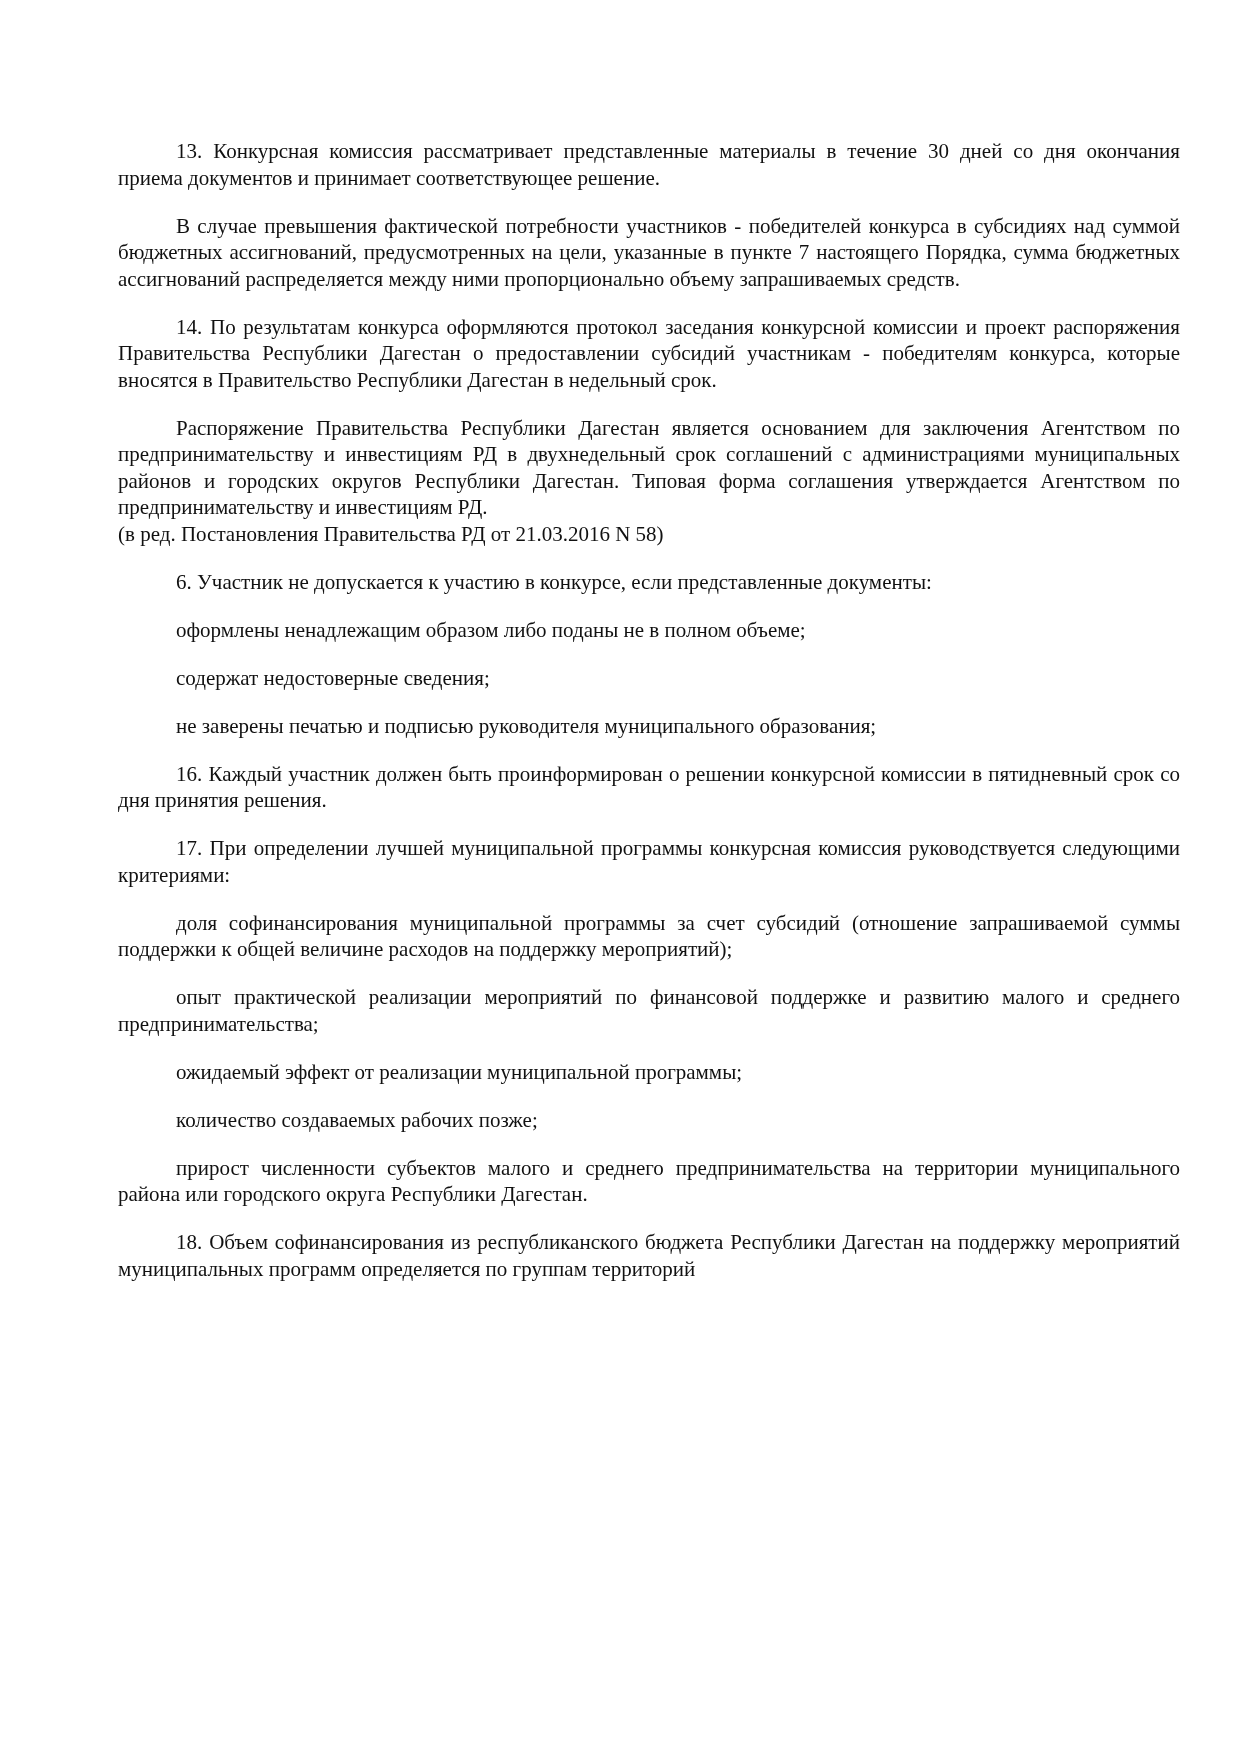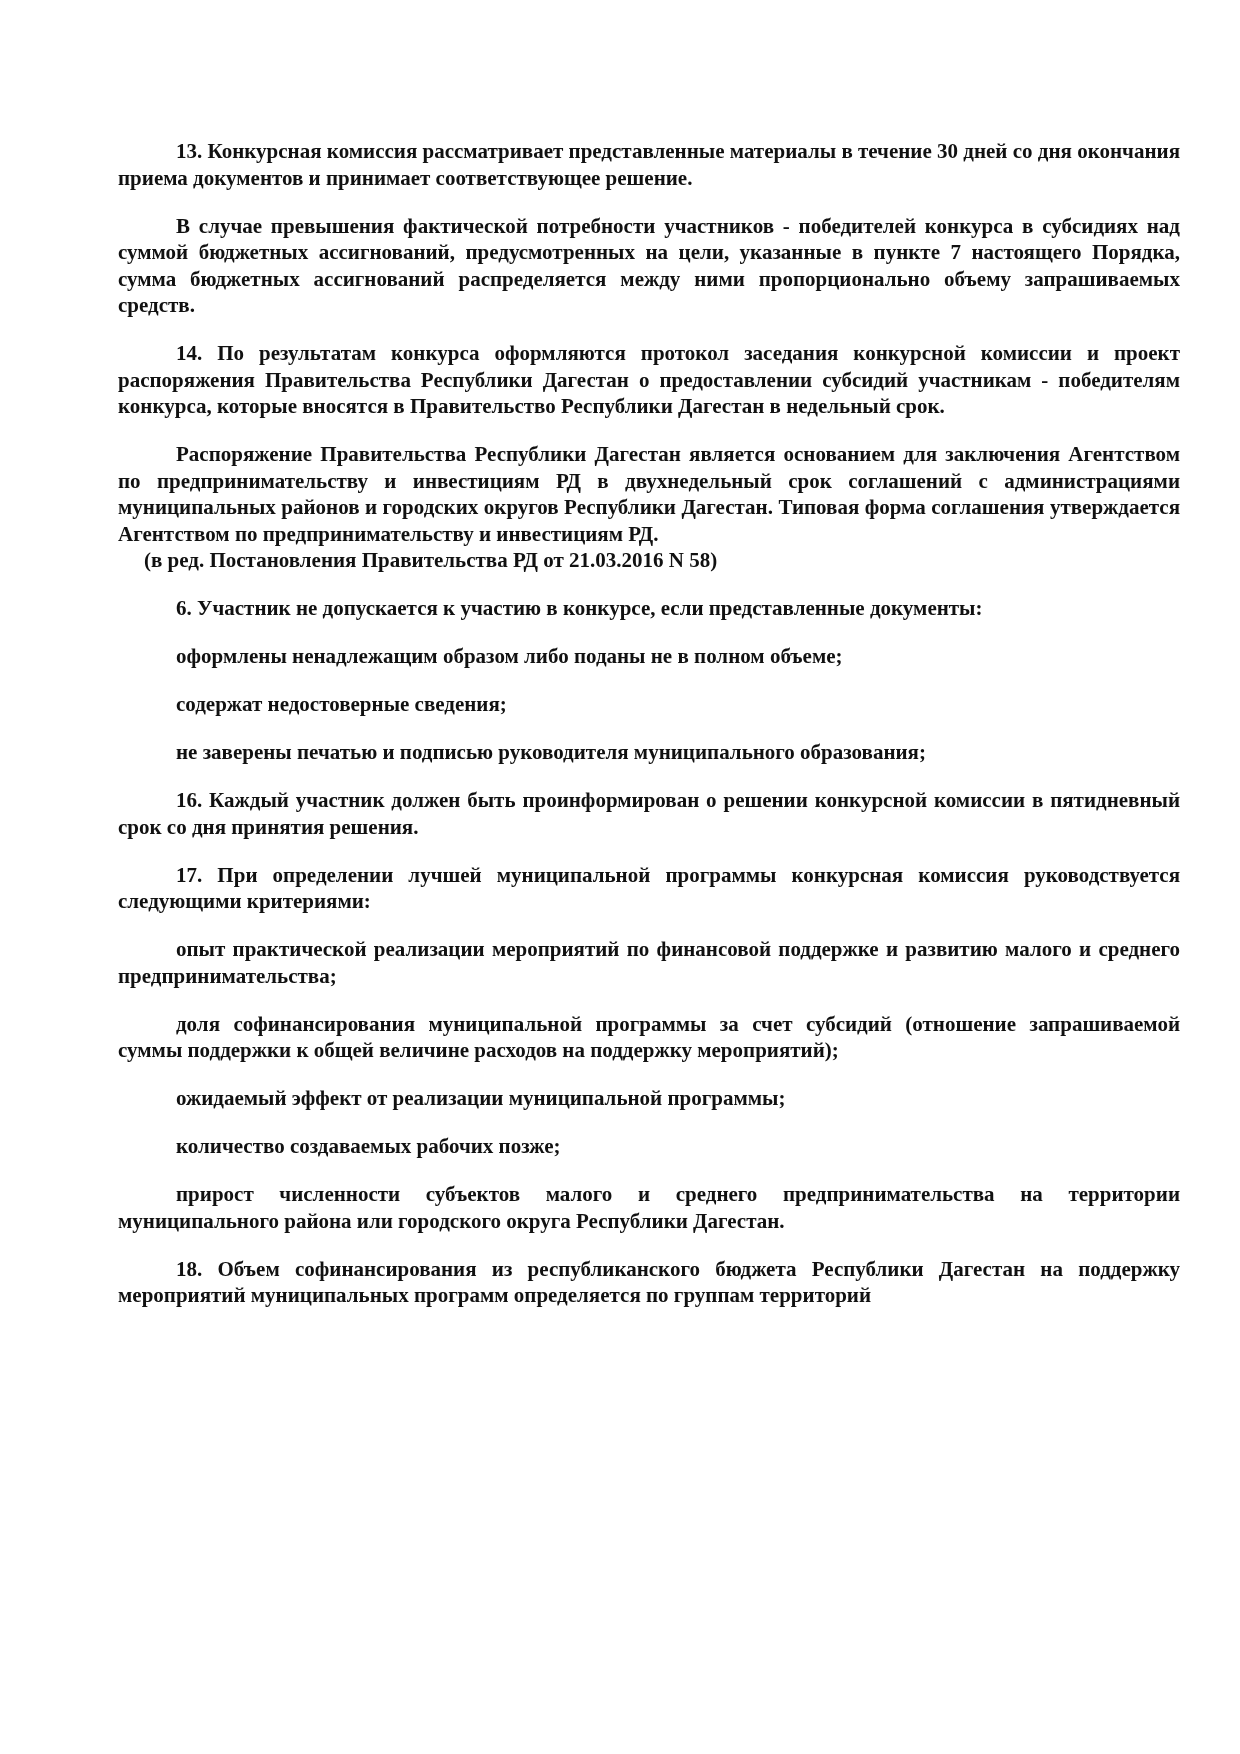--- a/index.html
+++ b/index.html
@@ -20,44 +20,42 @@
       width: 1062px;
       font-family: "Liberation Serif", "DejaVu Serif", serif;
       font-size: 21px;
       line-height: 26.5px;
       color: #111111;
     }
     .p {
       margin: 0 0 21.5px 0;
       text-indent: 58px;
       text-align: justify;
-      font-weight: bold;
     }
     .p.tight {
       margin-bottom: 0;
     }
     .p.noindent {
       text-indent: 0;
-      margin-left: 26px;
     }
   </style>
 </head>
 <body>
 
 <div class="page">
   <p class="p">13. Конкурсная комиссия рассматривает представленные материалы в течение 30 дней со дня окончания приема документов и принимает соответствующее решение.</p>
   <p class="p">В случае превышения фактической потребности участников - победителей конкурса в субсидиях над суммой бюджетных ассигнований, предусмотренных на цели, указанные в пункте 7 настоящего Порядка, сумма бюджетных ассигнований распределяется между ними пропорционально объему запрашиваемых средств.</p>
   <p class="p">14. По результатам конкурса оформляются протокол заседания конкурсной комиссии и проект распоряжения Правительства Республики Дагестан о предоставлении субсидий участникам - победителям конкурса, которые вносятся в Правительство Республики Дагестан в недельный срок.</p>
   <p class="p tight">Распоряжение Правительства Республики Дагестан является основанием для заключения Агентством по предпринимательству и инвестициям РД в двухнедельный срок соглашений с администрациями муниципальных районов и городских округов Республики Дагестан. Типовая форма соглашения утверждается Агентством по предпринимательству и инвестициям РД.</p>
   <p class="p noindent">(в ред. Постановления Правительства РД от 21.03.2016 N 58)</p>
   <p class="p">6. Участник не допускается к участию в конкурсе, если представленные документы:</p>
   <p class="p">оформлены ненадлежащим образом либо поданы не в полном объеме;</p>
   <p class="p">содержат недостоверные сведения;</p>
   <p class="p">не заверены печатью и подписью руководителя муниципального образования;</p>
   <p class="p">16. Каждый участник должен быть проинформирован о решении конкурсной комиссии в пятидневный срок со дня принятия решения.</p>
   <p class="p">17. При определении лучшей муниципальной программы конкурсная комиссия руководствуется следующими критериями:</p>
+  <p class="p">доля софинансирования муниципальной программы за счет субсидий (отношение запрашиваемой суммы поддержки к общей величине расходов на поддержку мероприятий);</p>
   <p class="p">опыт практической реализации мероприятий по финансовой поддержке и развитию малого и среднего предпринимательства;</p>
-  <p class="p">доля софинансирования муниципальной программы за счет субсидий (отношение запрашиваемой суммы поддержки к общей величине расходов на поддержку мероприятий);</p>
   <p class="p">ожидаемый эффект от реализации муниципальной программы;</p>
   <p class="p">количество создаваемых рабочих позже;</p>
   <p class="p">прирост численности субъектов малого и среднего предпринимательства на территории муниципального района или городского округа Республики Дагестан.</p>
   <p class="p">18. Объем софинансирования из республиканского бюджета Республики Дагестан на поддержку мероприятий муниципальных программ определяется по группам территорий</p>
 </div>
 
 </body></html>

